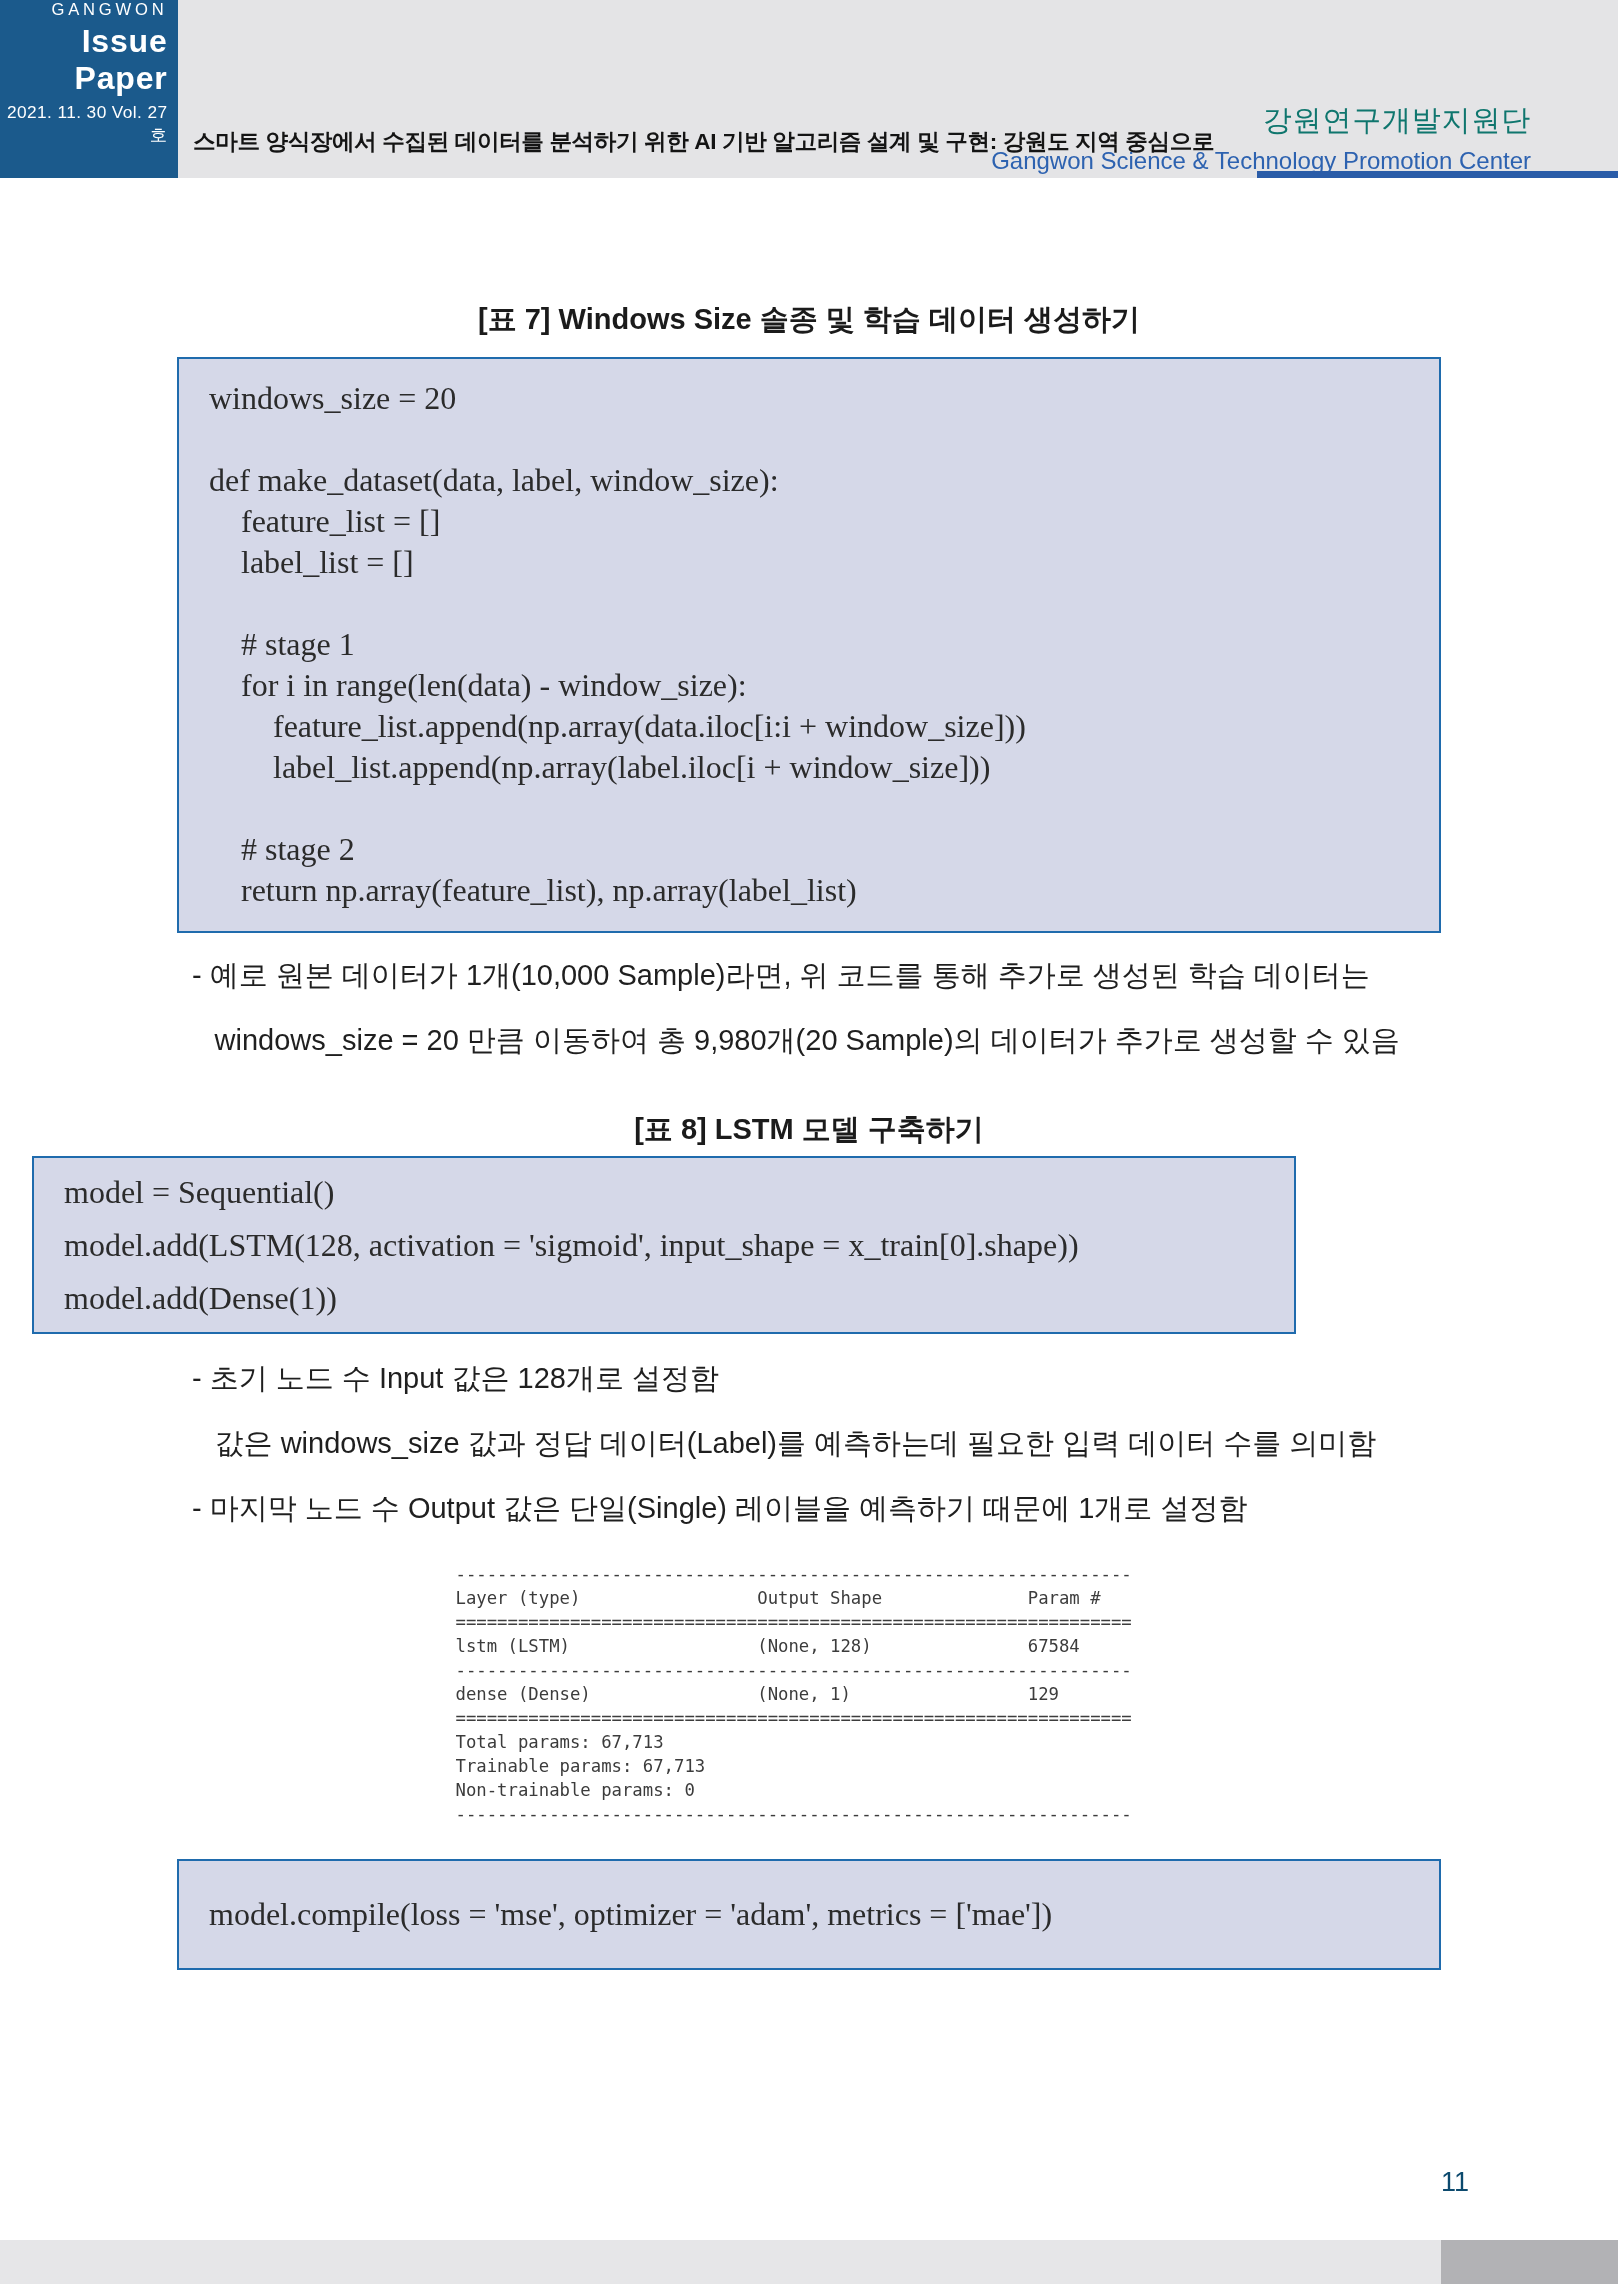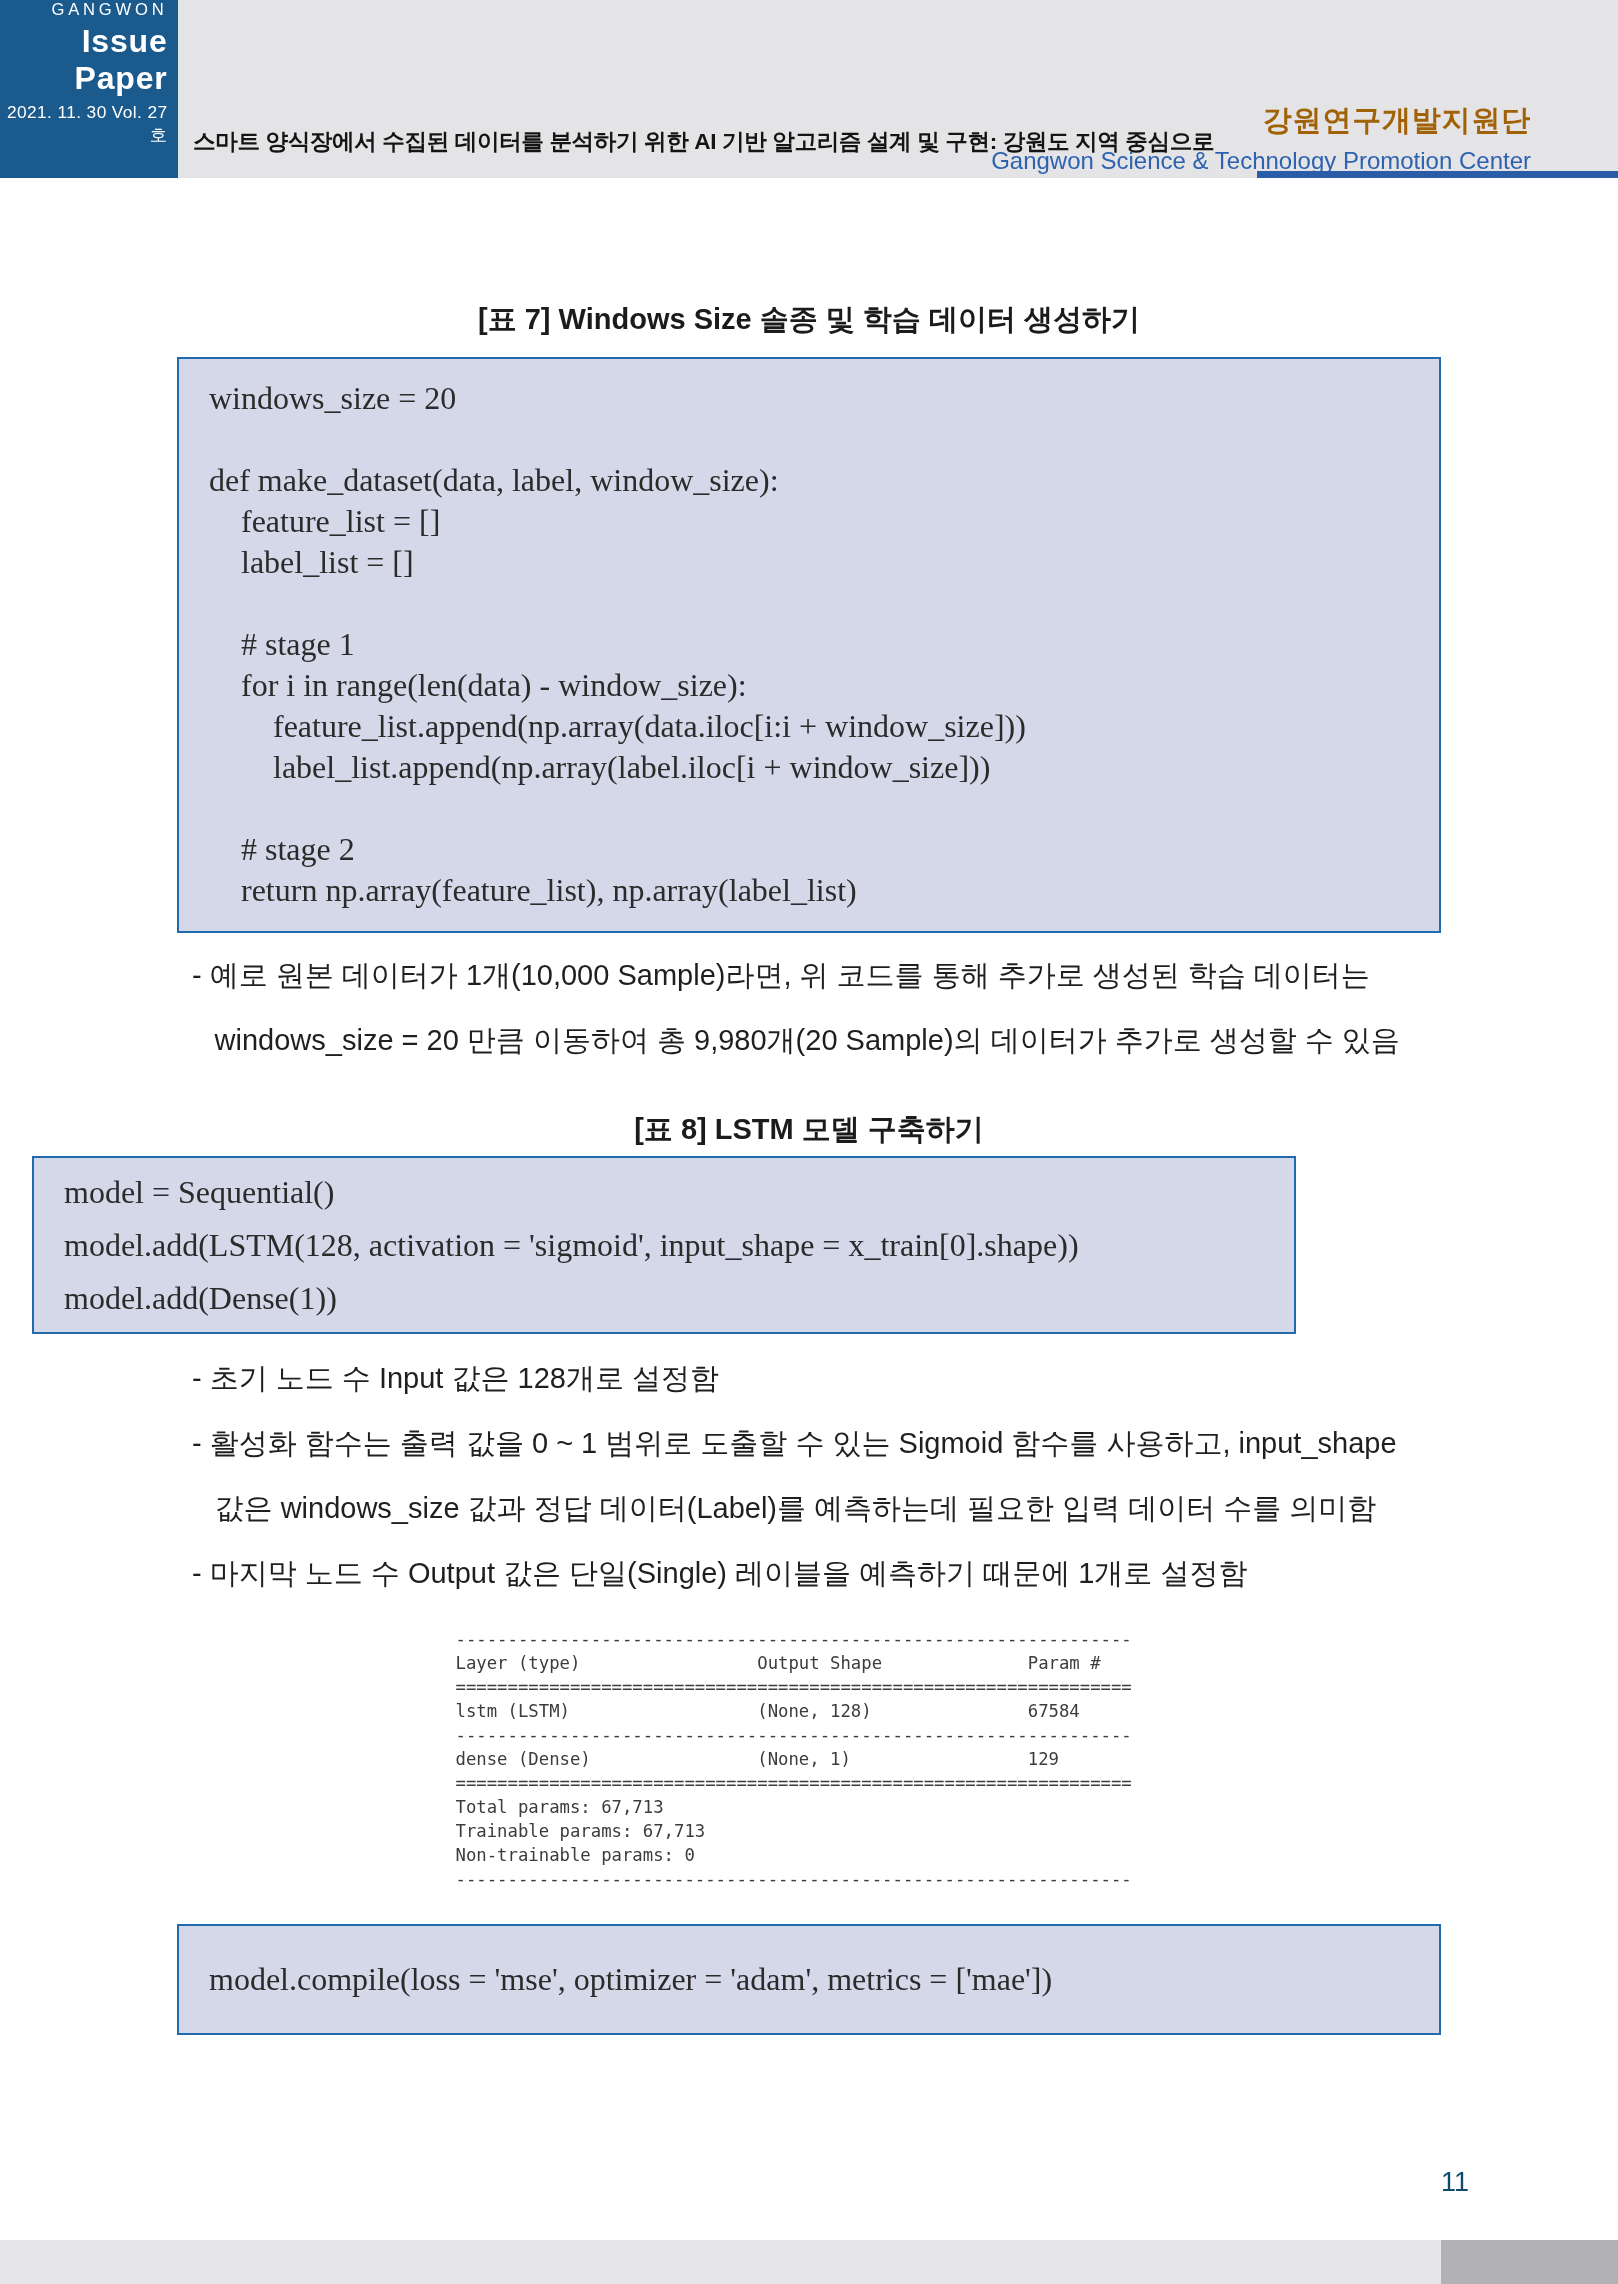--- a/index.html
+++ b/index.html
@@ -10,21 +10,21 @@
   .header{position:relative;width:1618px;height:178px;background:#e4e4e6;}
   .brand-box{position:absolute;left:0;top:0;width:178px;height:178px;background:#1b5a8c;
              color:#ffffff;display:flex;flex-direction:column;justify-content:flex-start;
              align-items:flex-end;box-sizing:border-box;padding:0 10.5px 16.6px 0;text-align:right;}
   .brand-top{font-size:16.6px;font-weight:300;letter-spacing:3.8px;}
   .brand-main{font-size:32px;font-weight:700;letter-spacing:0.8px;margin-top:3px;}
   .brand-meta{font-size:17.3px;font-weight:400;margin-top:4.5px;letter-spacing:0.4px;}
   .doc-title{position:absolute;left:193px;top:126px;font-size:22.6px;font-weight:600;
              color:#141414;white-space:nowrap;letter-spacing:-0.4px;}
   .org-wrap{position:absolute;right:87px;top:101px;text-align:right;}
-  .org-kr{font-size:29px;font-weight:700;color:#a16207;letter-spacing:0.8px;}
+  .org-kr{font-size:29px;font-weight:400;color:#0f766e;letter-spacing:0.8px;}
   .org-en{font-size:24px;font-weight:400;color:#2d62b0;margin-top:6px;}
   .header-bar{position:absolute;right:0;bottom:0;width:361px;height:7.5px;background:#2a5ca8;}
 
   
   .caption{margin:0;font-size:29px;line-height:35px;font-weight:600;text-align:center;
            color:#1b1b1b;white-space:nowrap;}
   .cap1{margin-top:124px;}
   .cap2{margin-top:39px;}
   .cap3{margin-top:10.5px;}
   .cap4{margin-top:42px;}
@@ -91,21 +91,20 @@
       <div class="note-line">- 예로 원본 데이터가 1개(10,000 Sample)라면, 위 코드를 통해 추가로 생성된 학습 데이터는</div>
       <div class="note-line cont">windows_size = 20 만큼 이동하여 총 9,980개(20 Sample)의 데이터가 추가로 생성할 수 있음</div>
     </div>
 
     <h2 class="caption cap2">[표 8] LSTM 모델 구축하기</h2>
     <pre class="code-box code2">model = Sequential()
 model.add(LSTM(128, activation = 'sigmoid', input_shape = x_train[0].shape))
 model.add(Dense(1))</pre>
     <div class="notes notes2">
       <div class="note-line">- 초기 노드 수 Input 값은 128개로 설정함</div>
-      <div class="note-line">- 활성화 함수는 출력 값을 0 ~ 1 범위로 도출할 수 있는 Sigmoid 함수를 사용하고, input_shape</div>
       <div class="note-line cont">값은 windows_size 값과 정답 데이터(Label)를 예측하는데 필요한 입력 데이터 수를 의미함</div>
       <div class="note-line">- 마지막 노드 수 Output 값은 단일(Single) 레이블을 예측하기 때문에 1개로 설정함</div>
     </div>
 
     <pre class="console">-----------------------------------------------------------------
 Layer (type)                 Output Shape              Param #   
 =================================================================
 lstm (LSTM)                  (None, 128)               67584     
 -----------------------------------------------------------------
 dense (Dense)                (None, 1)                 129       

